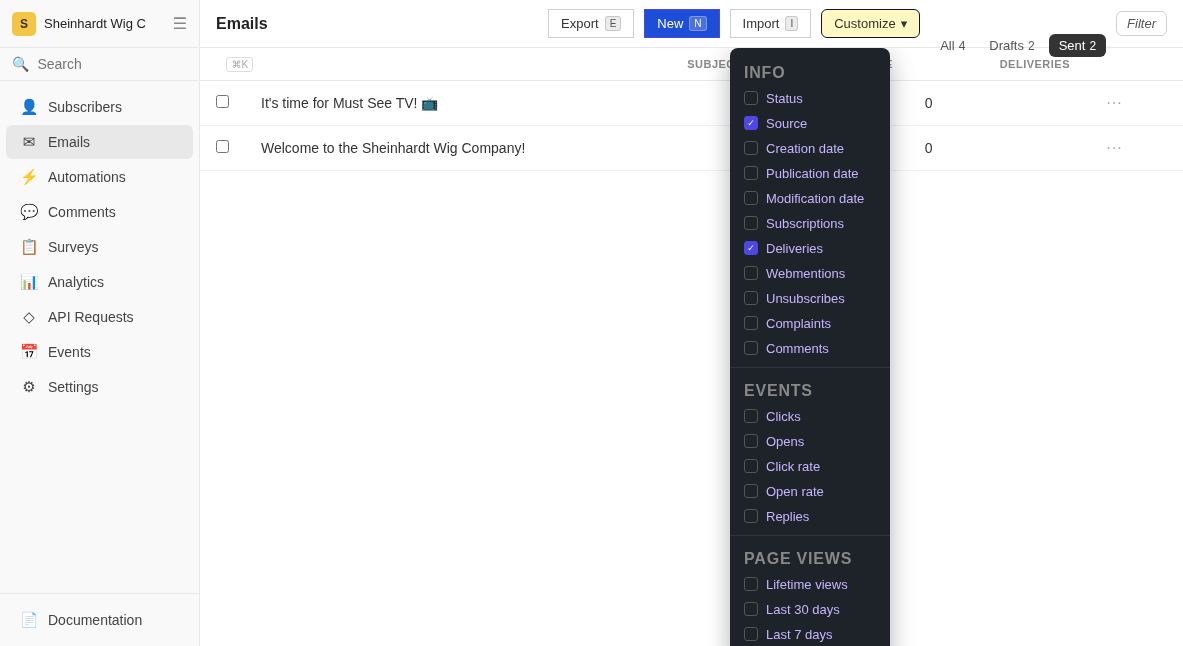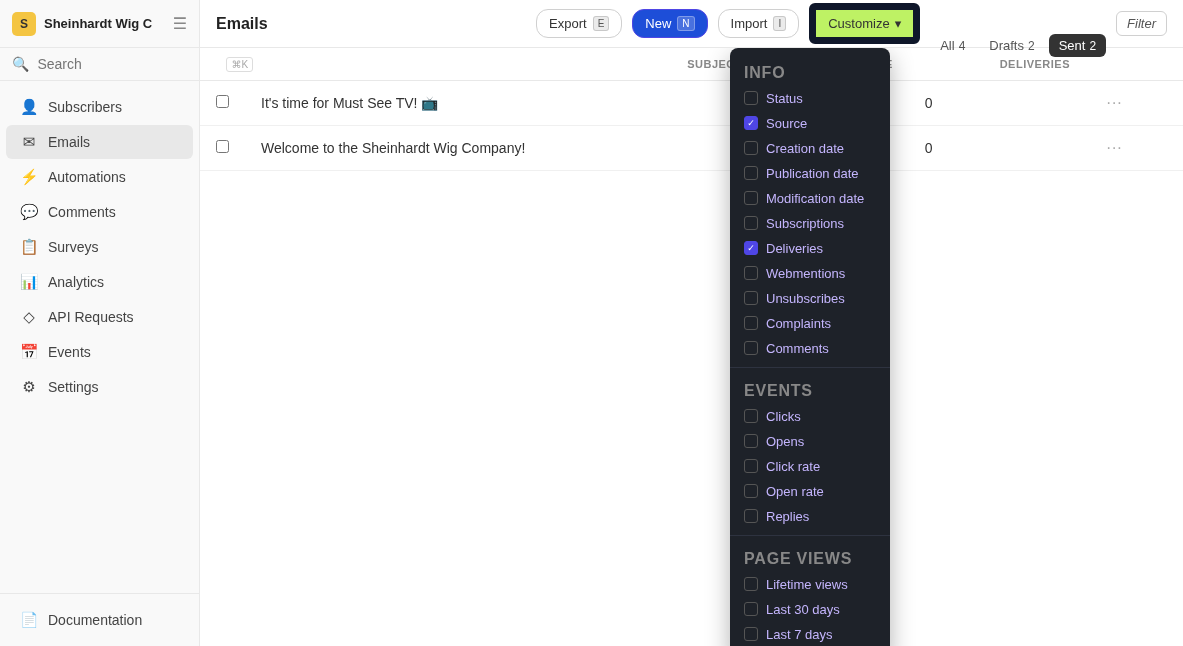--- a/index.html
+++ b/index.html
@@ -30,21 +30,21 @@
       display: flex;
       align-items: center;
       justify-content: center;
       font-weight: bold;
       font-size: 12px;
       color: #333;
       flex-shrink: 0;
     }
     .app-name {
       font-size: 13px;
-      font-weight: 700;
+      font-weight: 400;
       color: #222;
       flex: 1;
       white-space: nowrap;
       overflow: hidden;
       text-overflow: ellipsis;
     }
     .menu-icon {
       color: #888;
       cursor: pointer;
       font-size: 16px;
@@ -123,21 +123,21 @@
       font-size: 16px;
       font-weight: 600;
       color: #222;
       flex: 1;
     }
     .btn {
       display: flex;
       align-items: center;
       gap: 6px;
       padding: 6px 12px;
-      border-radius: 12px;
+      border-radius: 0;
       border: 1px solid #d0d0d0;
       background: #fff;
       cursor: pointer;
       font-size: 13px;
       color: #333;
       font-weight: 500;
     }
     .btn-primary {
       background: #1d4ed8;
       color: #fff;
@@ -158,22 +158,22 @@
       border-radius: 3px;
       padding: 1px 4px;
       color: #555;
     }
     .customize-btn {
       display: flex;
       align-items: center;
       gap: 5px;
       padding: 6px 12px;
       border-radius: 6px;
-      border: 7px solid #0f172a;
-      background: #bef264;
+      border: 1px solid #0f172a;
+      background: #fef9c3;
       cursor: pointer;
       font-size: 13px;
       color: #333;
     }
 
     
     .filter-tabs {
       display: flex;
       align-items: center;
       gap: 4px;

